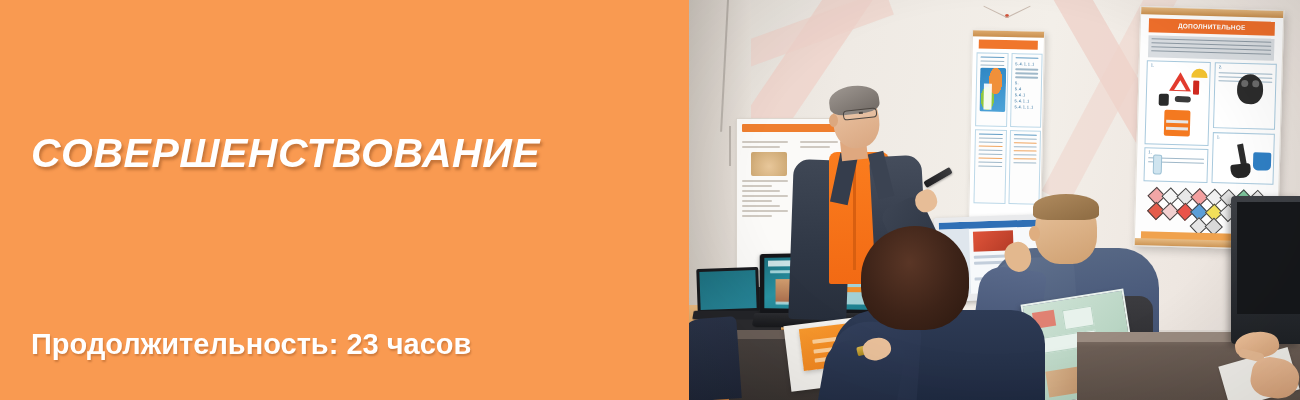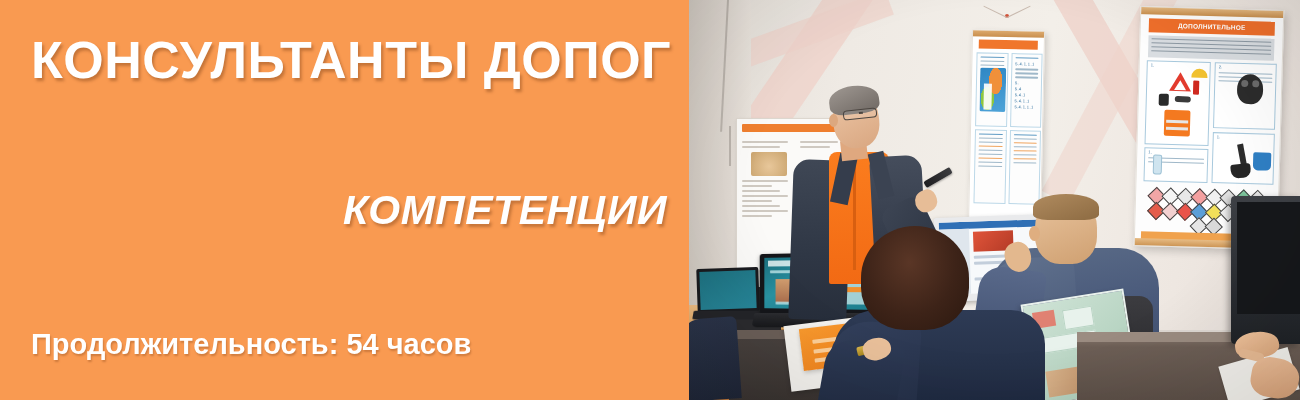--- a/index.html
+++ b/index.html
@@ -609,23 +609,22 @@
     background:radial-gradient(ellipse at 50% 45%, rgba(0,0,0,0) 55%, rgba(0,0,0,.10) 100%);
     pointer-events:none;
   }
 </style>
 </head>
 <body>
 
 <div id="banner">
 
   <div id="left-panel">
-    <div id="headline">КОНСУЛЬТАНТЫ ДОПОГ</div>
-    <div id="sub2">КОМПЕТЕНЦИИ</div>
-    <div id="meta2">Продолжительность: 54 часов</div>
+    <div id="sub1">СОВЕРШЕНСТВОВАНИЕ</div>
+    <div id="meta2">Продолжительность: 23 часов</div>
   </div>
 
   <div id="photo">
 
     <div class="wall">
       <div class="stripe s1"></div>
       <div class="stripe s2"></div>
       <div class="stripe s3"></div>
       <div class="stripe s4"></div>
       <div class="stripe s5"></div>

